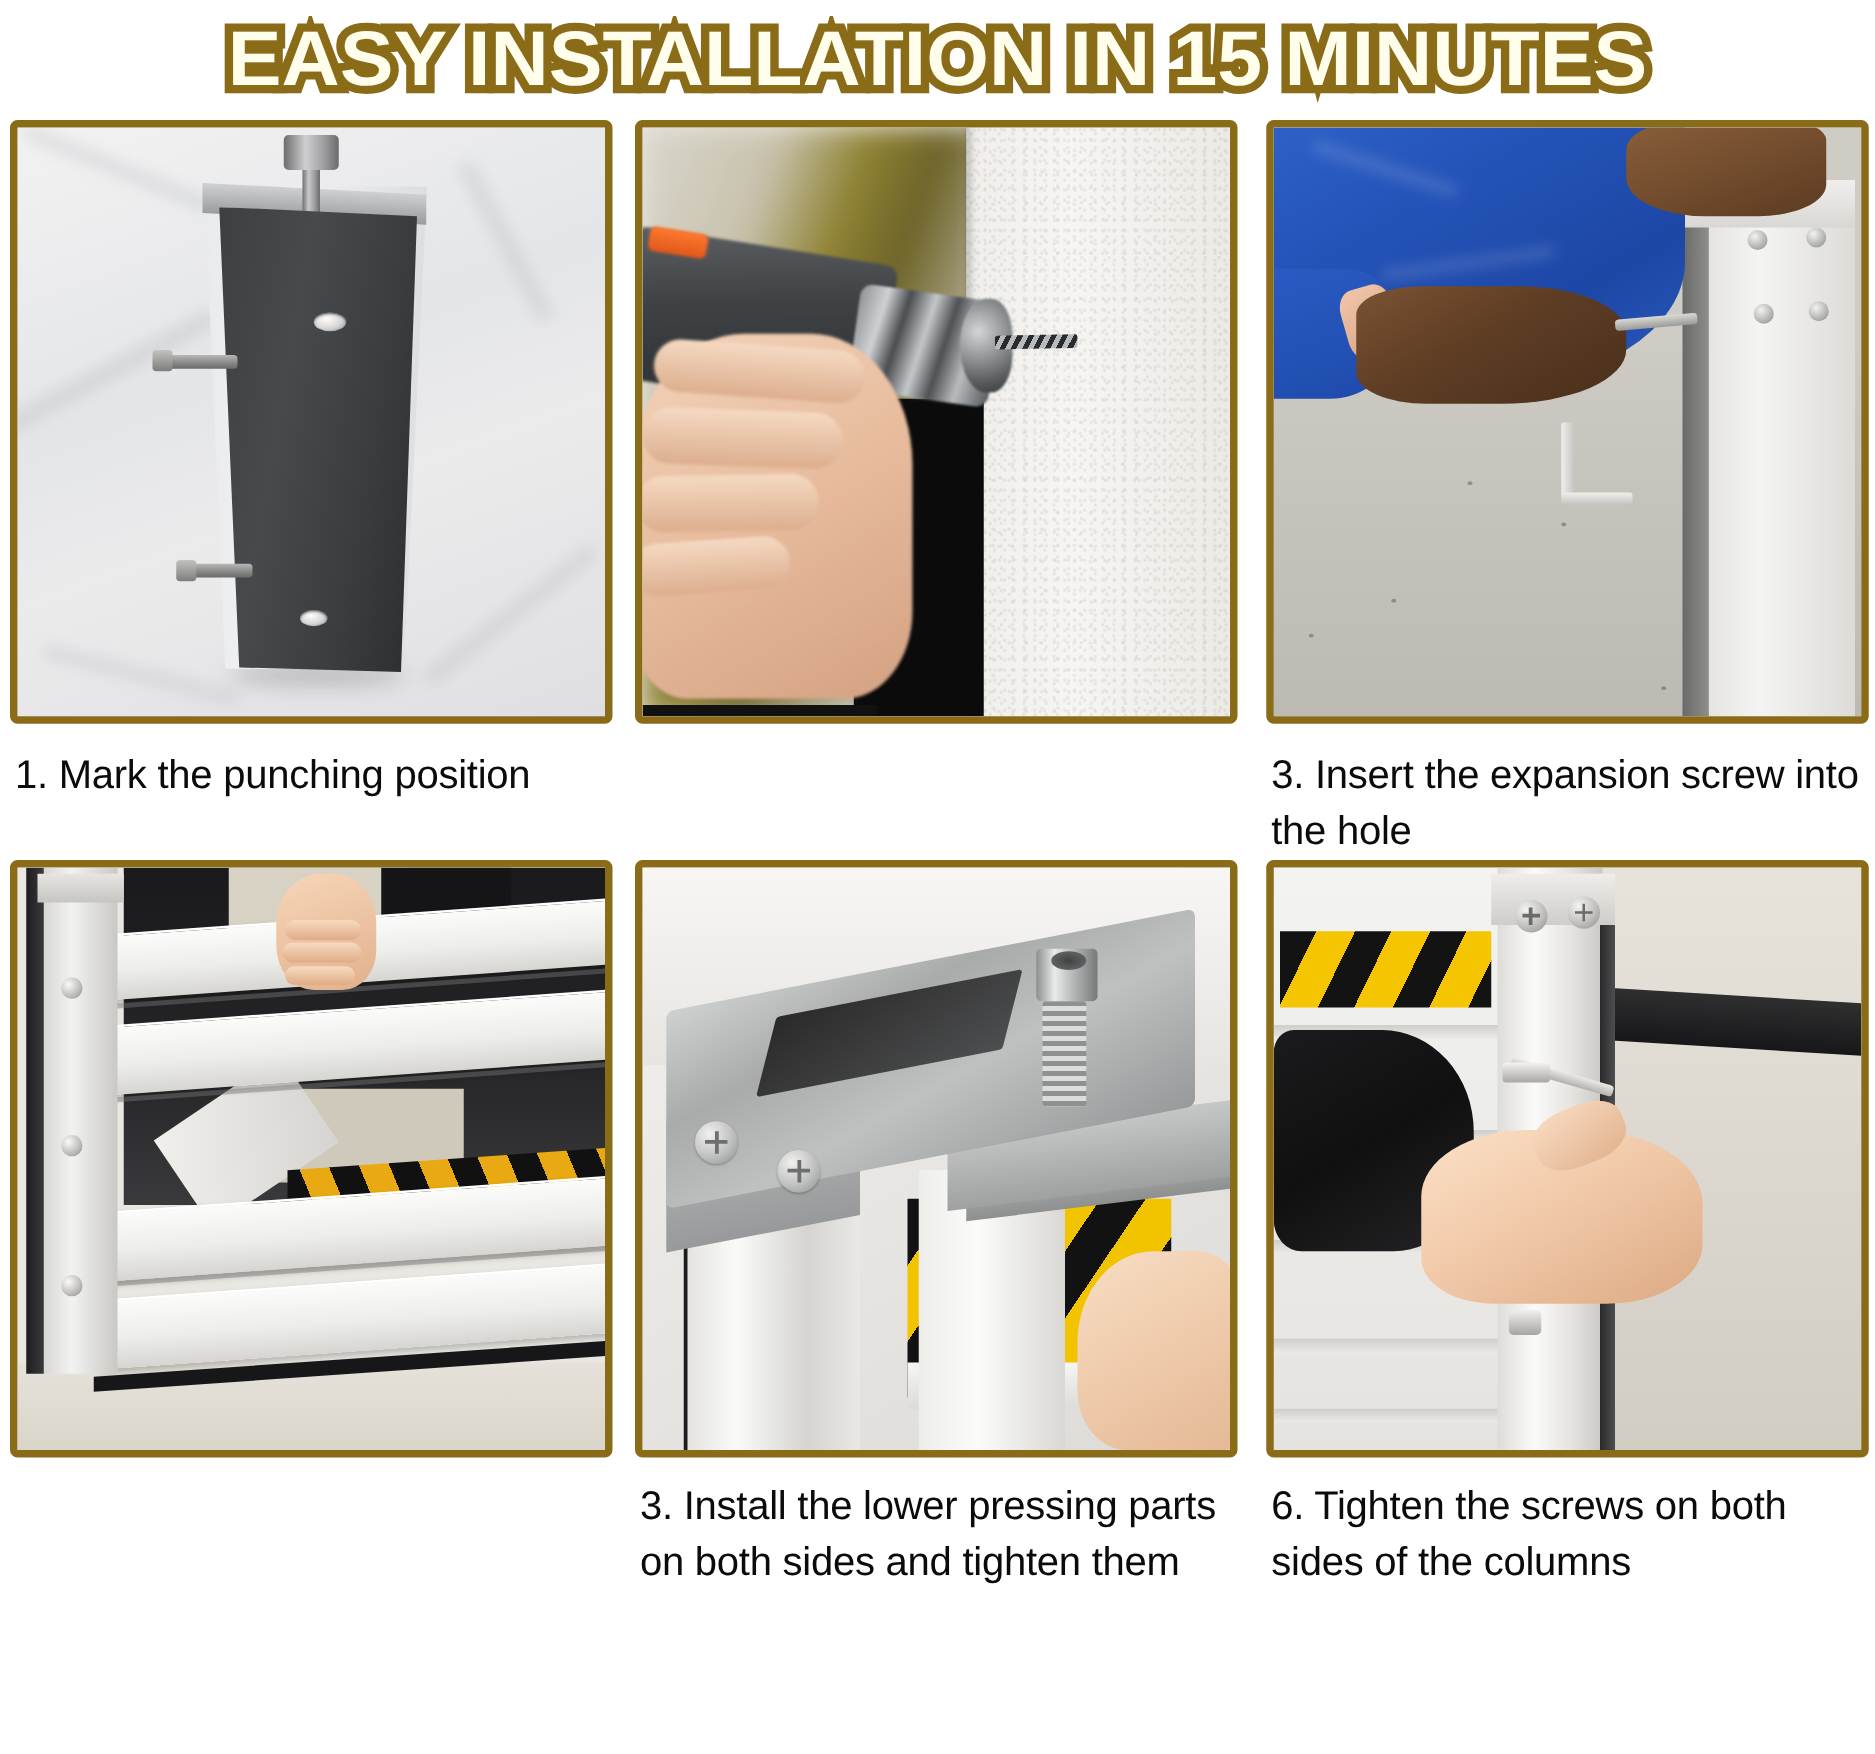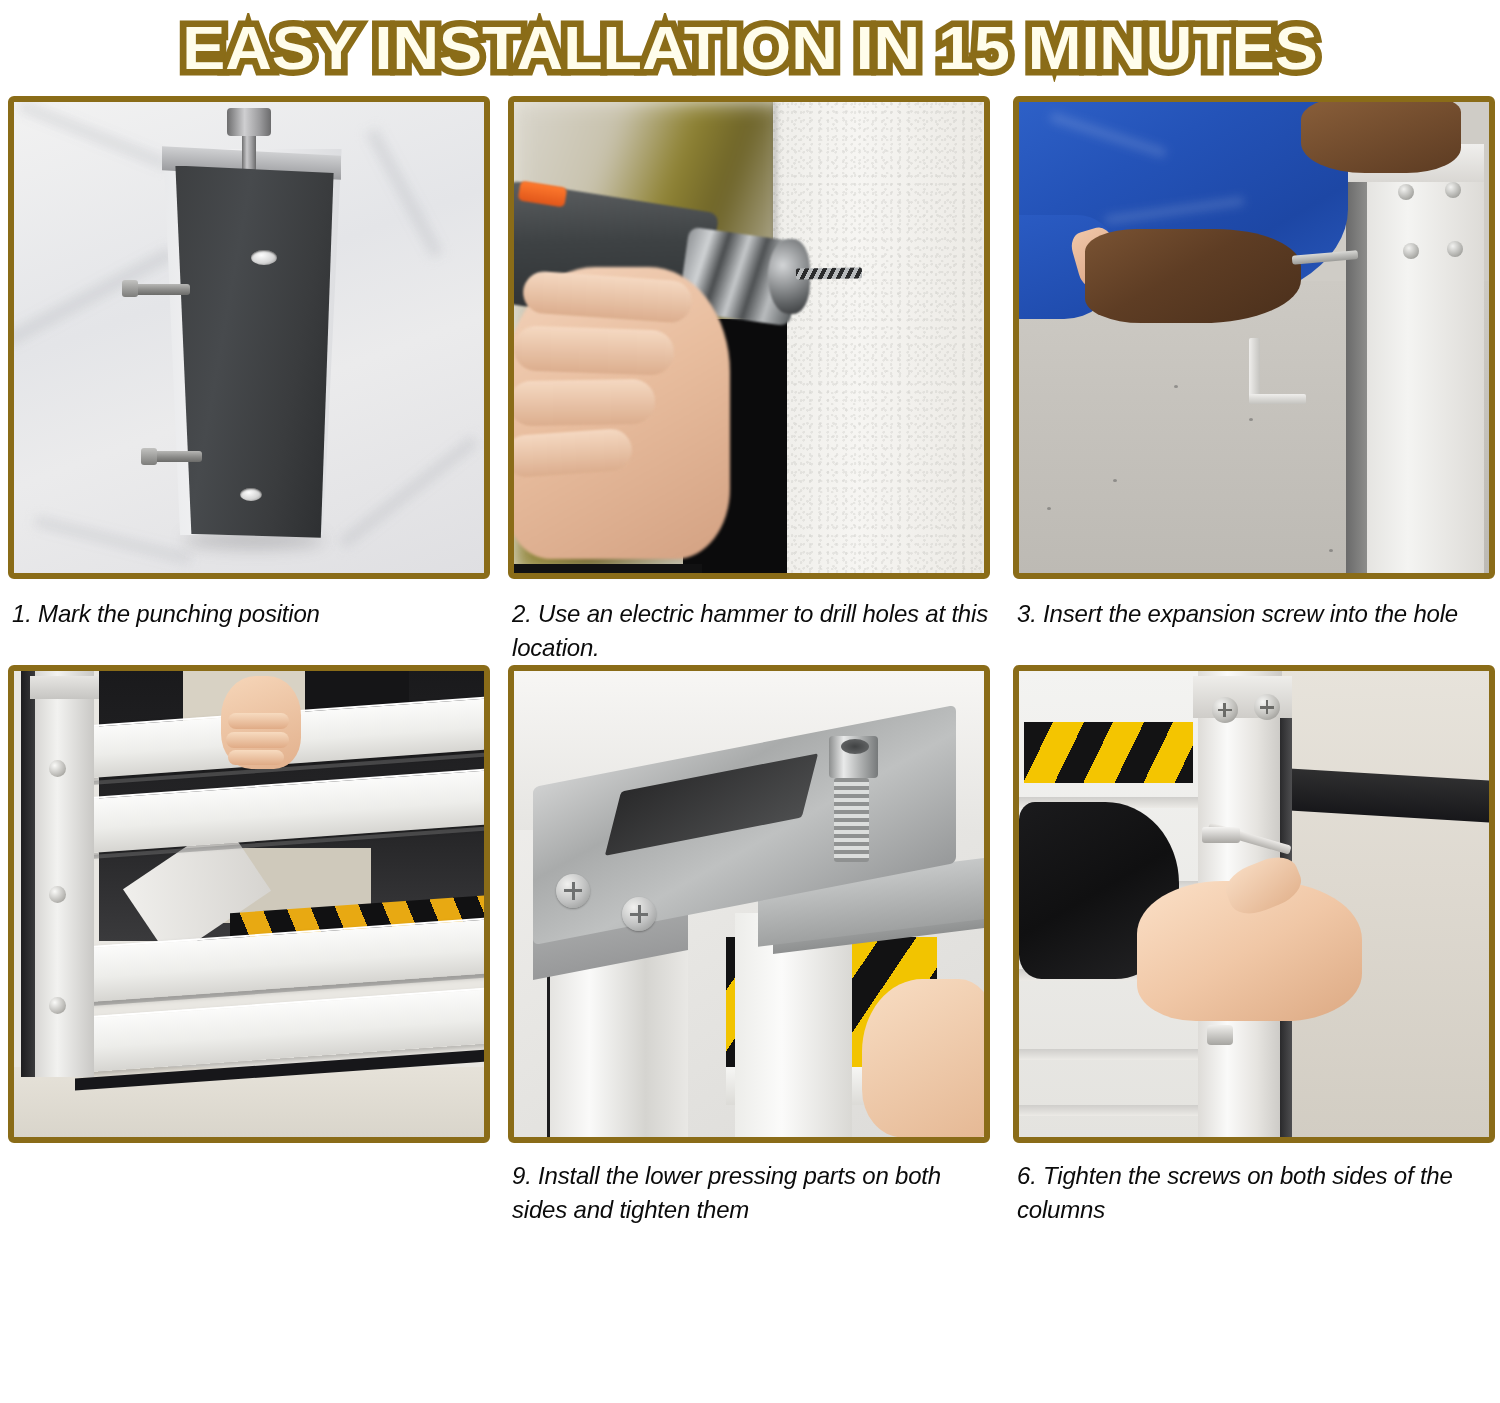--- a/index.html
+++ b/index.html
@@ -59,26 +59,25 @@
     position: relative;
     background: #dcdcdc;
   }
   .row2 .photo-frame { height: 478px; }
   .photo {
     position: absolute;
     inset: 0;
     overflow: hidden;
   }
   .caption {
-    font-size: 24px;
+    font-size: 32px;
     line-height: 1.42;
     color: #0b0b0b;
     padding: 18px 6px 0 4px;
     letter-spacing: -0.2px;
-    font-style: italic;
   }
   .row2 .caption { padding-top: 16px; }
 
   
   .p1 { background: linear-gradient(160deg,#f2f2f2 0%,#e4e5e8 40%,#ebebec 60%,#dfdfe2 100%); }
   .p1 .cloth-fold {
     position: absolute; background: rgba(190,192,198,.45); filter: blur(6px);
   }
   .p1 .f1 { left: 0; top: 6%; width: 34%; height: 10px; transform: rotate(22deg); }
   .p1 .f2 { left: -4%; top: 40%; width: 40%; height: 14px; transform: rotate(-28deg); }
@@ -579,21 +578,20 @@
         <div class="chuck"></div>
         <div class="chuck-nose"></div>
         <div class="bit"></div>
         <div class="hand"></div>
         <div class="finger fg1"></div>
         <div class="finger fg2"></div>
         <div class="finger fg3"></div>
         <div class="finger fg4"></div>
       </div>
     </div>
-    <div class="caption">2. Use an electric hammer to drill holes at this location.</div>
   </div>
 
   <div class="step row1">
     <div class="photo-frame">
       <div class="photo p3">
         <div class="floor"></div>
         <div class="floor-spec" style="left:33%;top:60%"></div>
         <div class="floor-spec" style="left:49%;top:67%"></div>
         <div class="floor-spec" style="left:20%;top:80%"></div>
         <div class="floor-spec" style="left:66%;top:95%"></div>
@@ -667,21 +665,21 @@
         <div class="bracket-face"></div>
         <div class="bracket-top"></div>
         <div class="bracket-slot"></div>
         <div class="bolt-shank"></div>
         <div class="bolt-head"></div>
         <div class="bolt-hole"></div>
         <div class="pscr sc1"></div>
         <div class="pscr sc2"></div>
       </div>
     </div>
-    <div class="caption">9. Install the lower pressing parts on both sides and tighten them</div>
+    <div class="caption">3. Install the lower pressing parts on both sides and tighten them</div>
   </div>
 
   <div class="step row2">
     <div class="photo-frame">
       <div class="photo p6">
         <div class="wall-r"></div>
         <div class="baseboard"></div>
         <div class="panel-left"></div>
         <div class="hazard"></div>
         <div class="slat sl1"></div>

